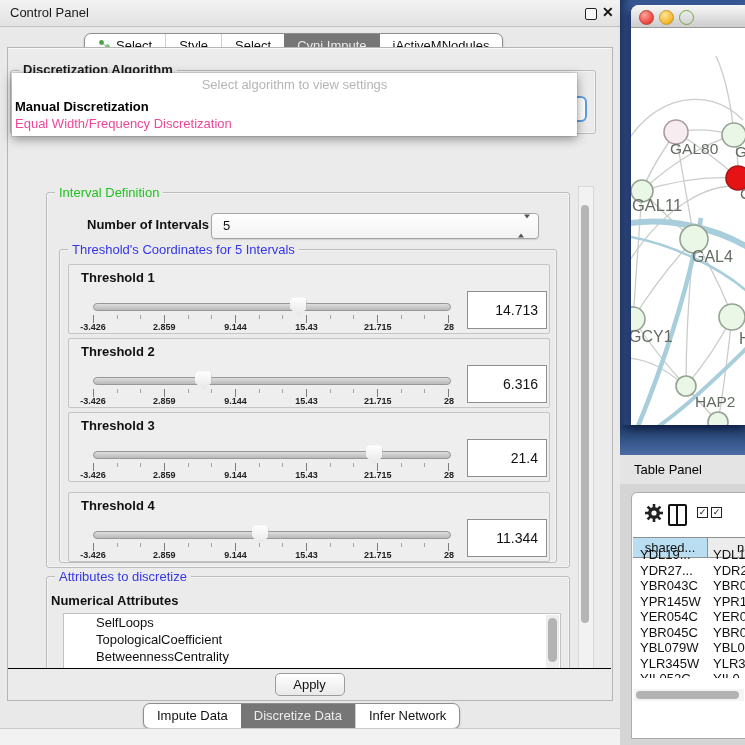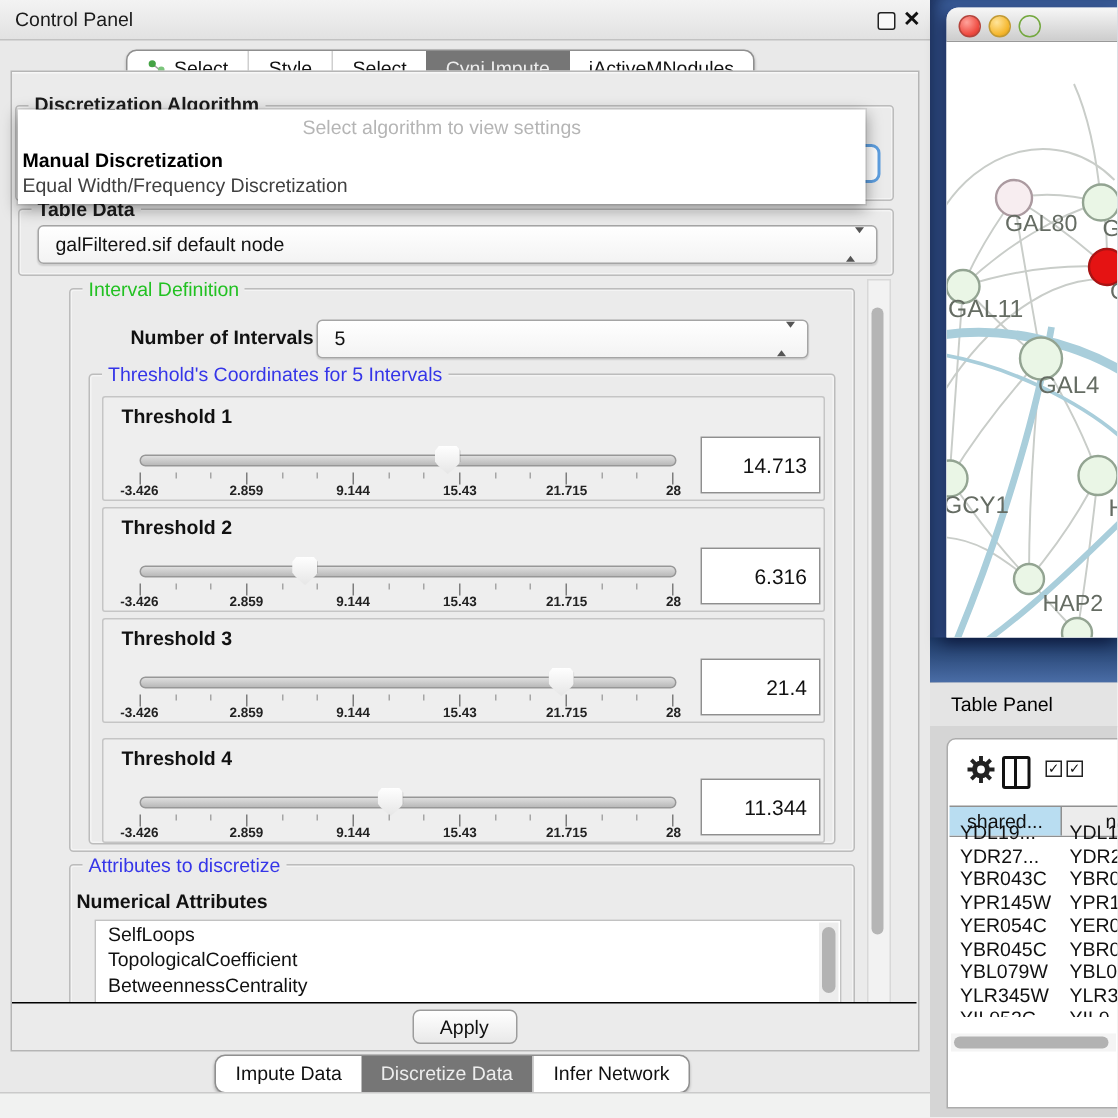--- a/index.html
+++ b/index.html
@@ -37,21 +37,21 @@
   .tri-up{width:0;height:0;border-left:3.5px solid transparent;border-right:3.5px solid transparent;
     border-bottom:4.5px solid #555;margin-bottom:2.5px;}
   .tri-down{width:0;height:0;border-left:3.5px solid transparent;border-right:3.5px solid transparent;
     border-top:4.5px solid #555;}
 
   
   .alg-popup{left:12px;top:73px;width:565px;height:63px;background:#fff;border-radius:0;z-index:10;
     box-shadow:0 3px 10px rgba(0,0,0,.4),0 0 0 1px rgba(0,0,0,.08);font-size:13px;}
   .alg-hint{position:absolute;top:4px;left:0;width:100%;text-align:center;color:#b5b5b5;}
   .alg-opt1{position:absolute;top:26px;left:3px;font-weight:bold;color:#000;}
-  .alg-opt2{position:absolute;top:43px;left:3px;color:#404040;}
+  .alg-opt2{position:absolute;top:43px;left:3px;color:#ec4899;}
   .alg-combo{left:20px;top:96px;width:563px;height:22px;border:2px solid #5e9fe0;border-radius:6px;background:#fff;z-index:2;}
 
   
   .th-box{position:absolute;left:8px;width:480px;height:68px;background:#eeeeee;border:1px solid #c5c5c5;border-radius:2px;}
   .th-label{position:absolute;left:12px;top:5px;font-size:13px;font-weight:bold;color:#111;}
   .slider-zone{position:absolute;left:24px;top:38px;width:356px;height:8px;}
   .slider-track{position:absolute;left:0;top:0;width:100%;height:6px;border:1px solid #979797;border-radius:4px;
     background:linear-gradient(#dedede,#b9b9b9);}
   .slider-thumb{position:absolute;top:-6px;width:17px;height:19px;transform:translateX(-50%);
     background:linear-gradient(#ffffff,#e6e6e6);
@@ -60,21 +60,21 @@
   .tick-row{position:absolute;left:24px;top:50px;width:356px;display:flex;justify-content:space-between;align-items:flex-start;}
   .tick{width:1px;height:4px;background:#a5a5a5;}
   .tick.major{height:8px;background:#7d7d7d;}
   .tick-labels{position:absolute;left:24px;top:57px;width:356px;height:10px;}
   .tick-label{position:absolute;transform:translateX(-50%);font-size:9px;font-weight:bold;color:#222;white-space:nowrap;}
   .th-value{position:absolute;left:398px;top:26px;width:70px;height:36px;background:#fff;border:1px solid #8f8f8f;
     font-size:14px;line-height:36px;text-align:right;padding-right:8px;color:#111;}
 
   
   .attr-list{position:absolute;left:16px;top:36px;width:496px;height:78px;background:#fff;border:1px solid #c2c2c2;overflow:hidden;}
-  .attr-item{padding-left:8px;line-height:17px;font-size:13px;color:#111;}
+  .attr-item{padding-left:32px;line-height:17px;font-size:13px;color:#111;}
   .list-scroll{position:absolute;right:1px;top:1px;width:13px;height:76px;background:#ededed;}
   .list-thumb{position:absolute;left:2px;top:3px;width:9px;height:44px;background:#b3b3b3;border-radius:5px;}
 
   
   .v-scroll{left:578px;top:186px;width:14px;height:482px;background:#f2f2f2;border:1px solid #d8d8d8;}
   .v-thumb{position:absolute;left:2px;top:18px;width:8px;height:418px;background:#b5b5b5;border-radius:5px;}
 
   
   .apply-band{left:8px;top:668px;width:603px;height:31px;background:#ebebeb;border-top:1px solid #000000;z-index:6;}
   .apply-btn{position:absolute;left:50%;transform:translateX(-50%);top:4px;width:68px;height:21px;border:1px solid #9c9c9c;
@@ -158,27 +158,20 @@
     <span class="grouptitle g-dark" style="top:-9px;">Discretization Algorithm</span>
   </div>
   <div class="abs alg-combo"></div>
 
   <div class="abs alg-popup">
     <div class="alg-hint">Select algorithm to view settings</div>
     <div class="alg-opt1">Manual Discretization</div>
     <div class="alg-opt2">Equal Width/Frequency Discretization</div>
   </div>
 
-  <div class="groupbox" style="left:12px;top:139px;width:582px;height:43px;">
-    <span class="grouptitle g-dark">Table Data</span>
-    <div class="combo" style="left:12px;top:10px;width:558px;height:24px;">
-      <span class="val">galFiltered.sif default node</span>
-      <span class="stepper"><span class="tri-up"></span><span class="tri-down"></span></span>
-    </div>
-  </div>
 
   <div class="groupbox" style="left:46px;top:192px;width:522px;height:374px;">
     <span class="grouptitle g-green">Interval Definition</span>
     <div style="position:absolute;left:40px;top:24px;font-size:13px;font-weight:bold;color:#111;">Number of Intervals</div>
     <div class="combo" style="left:164px;top:20px;width:326px;height:24px;">
       <span class="val">5</span>
       <span class="stepper"><span class="tri-up"></span><span class="tri-down"></span></span>
     </div>
 
     <div class="groupbox" style="left:12px;top:56px;width:496px;height:312px;">

